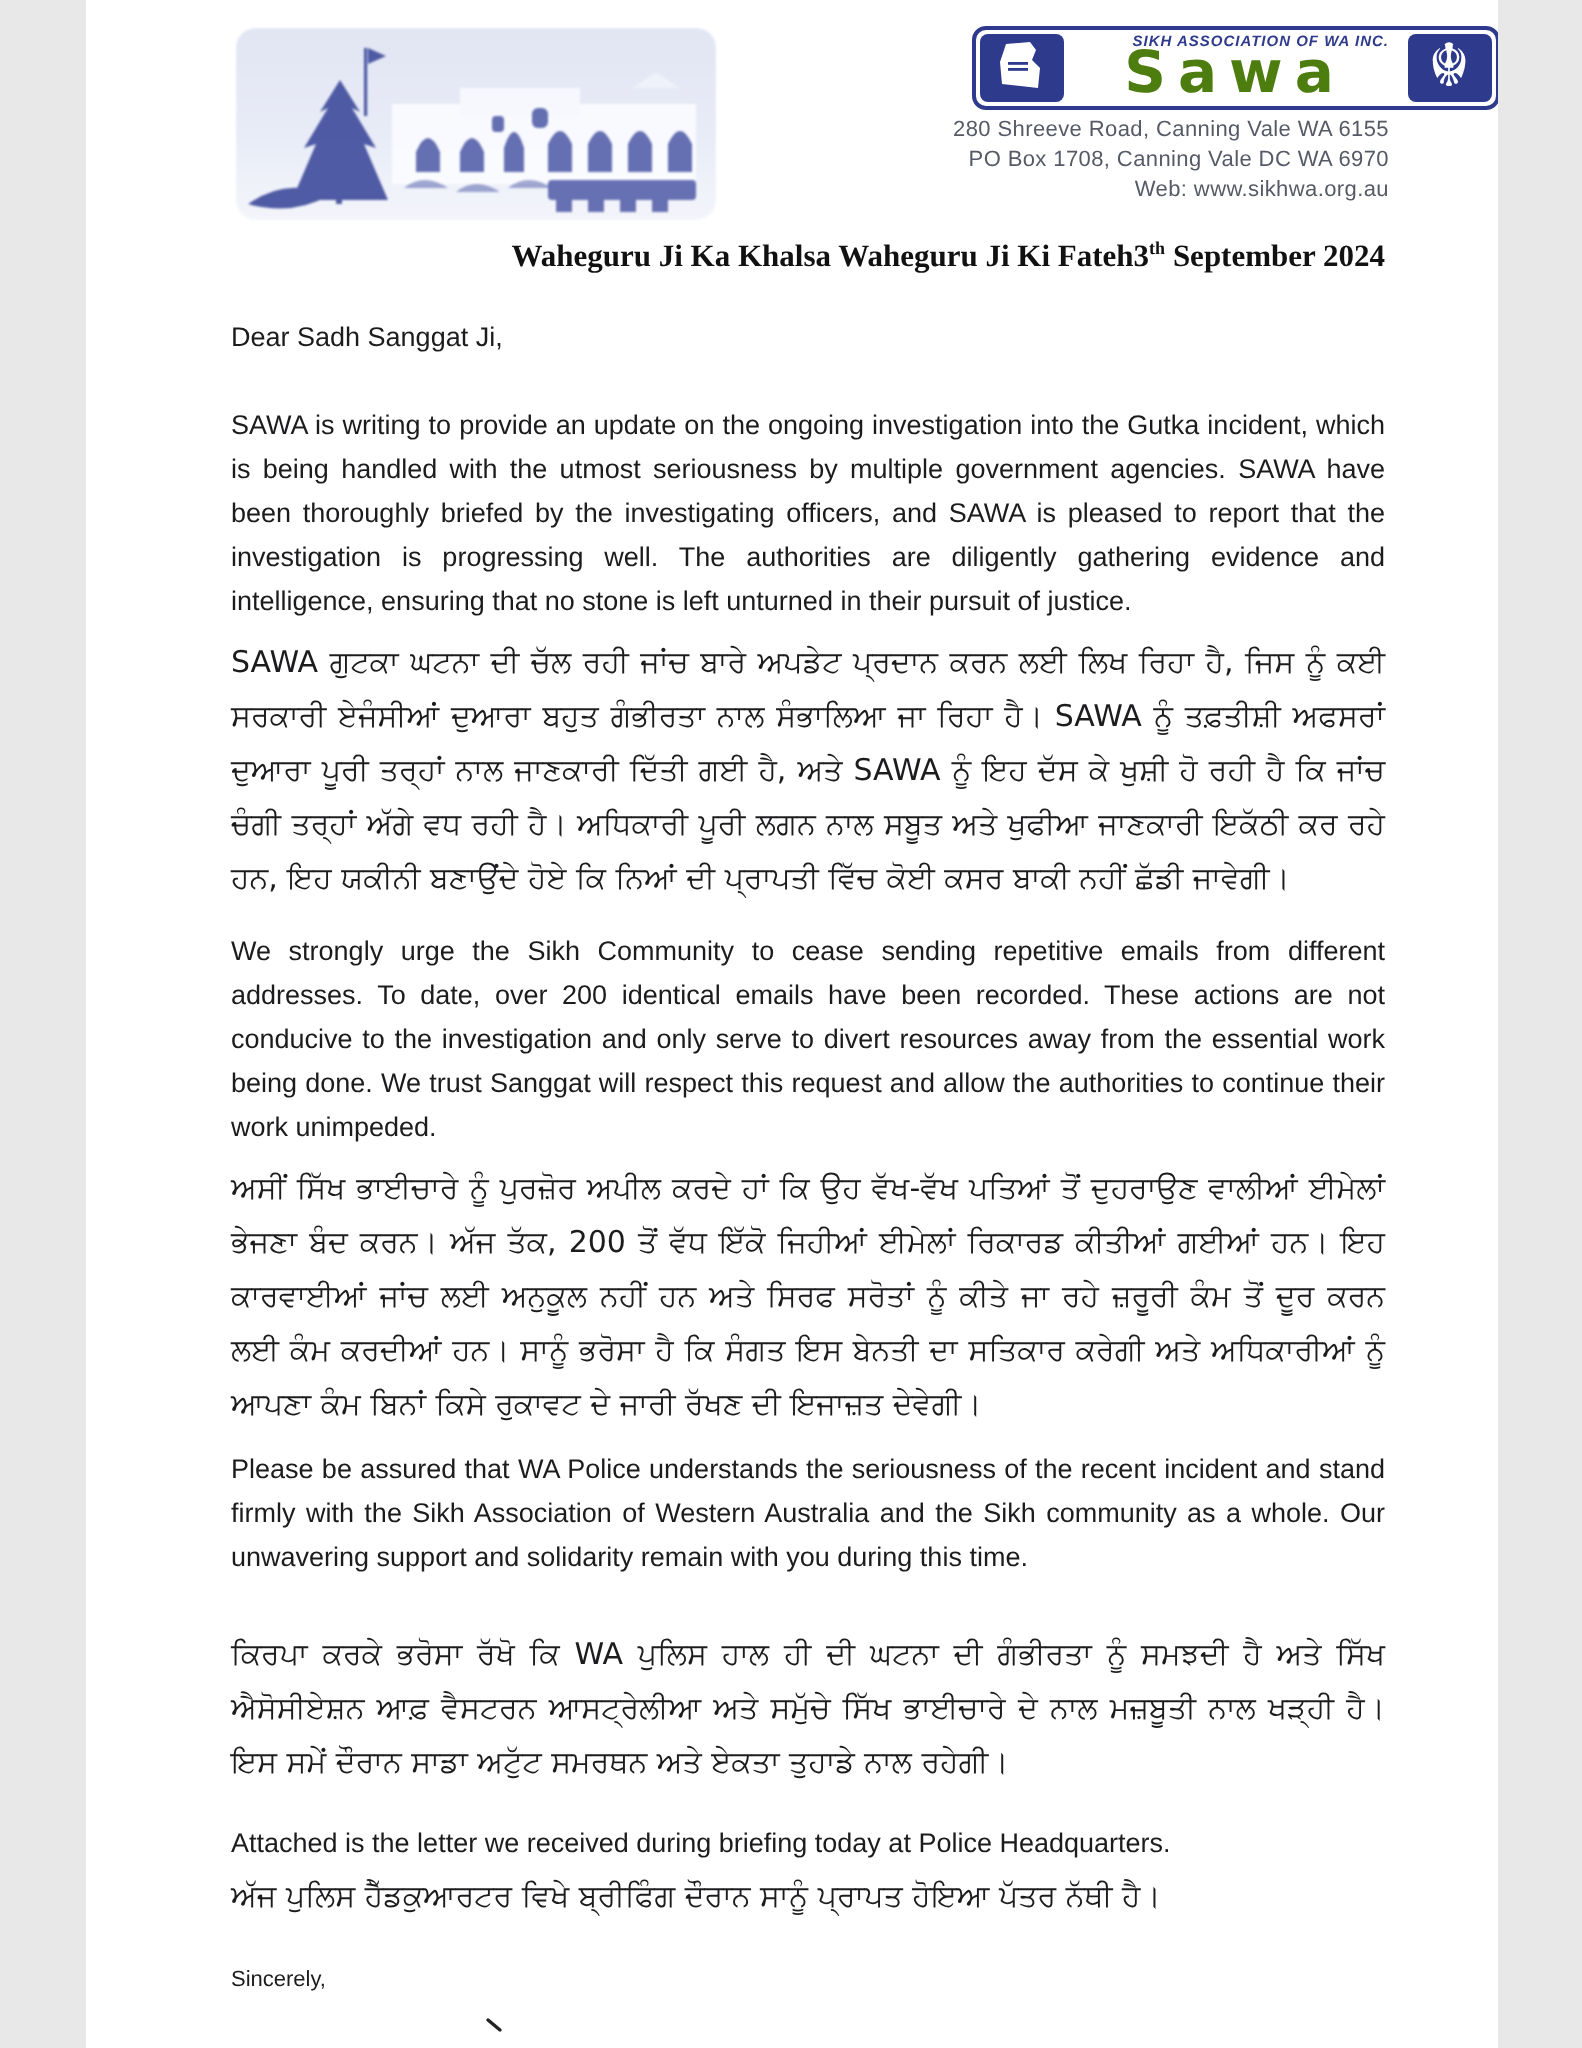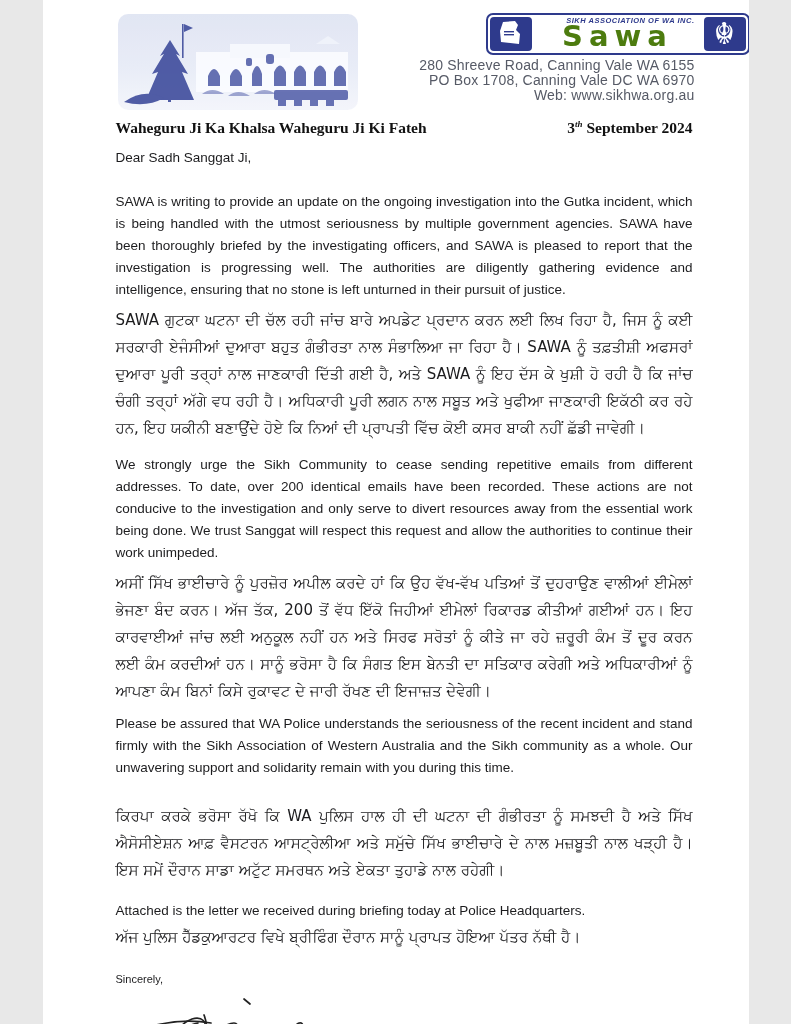--- a/index.html
+++ b/index.html
@@ -29,28 +29,28 @@
     font-size:7.5px; font-weight:bold; font-style:italic; color:#2e3a8c;
     letter-spacing:.5px; white-space:nowrap; align-self:flex-end; padding-right:6px;
   }
   .logo-brand {
     font-size:29px; font-weight:800; color:#4d7c0f; letter-spacing:6px;
     font-family:"DejaVu Sans", sans-serif; margin-top:-2px;
   }
   .khanda-glyph { font-size:30px; line-height:1; font-family:"DejaVu Sans", sans-serif; }
   .address {
     position:absolute; right:54px; top:58px; text-align:right;
-    font-size:14px; line-height:15px; color:#565a66; letter-spacing:.2px;
+    font-size:11px; line-height:15px; color:#565a66; letter-spacing:.2px;
   }
 
   
   .content { padding:119px 56px 0 73px; }
-  .greeting-row { display:flex; justify-content:space-between; align-items:baseline;
-    font-family:"Liberation Serif", serif; font-weight:bold; font-size:15.5px; color:#111; margin-bottom:13px; }
-  .date sup { font-size:9px;font-style:italic; }
+  .greeting-row { display:flex; justify-content:flex-end; align-items:baseline;
+    font-family:"Liberation Serif", serif; font-weight:bold; font-size:15.5px; color:#111; margin-bottom:23px; }
+  .date sup { font-size:9px; }
   .salutation { font-size:13.5px; margin-bottom:26px; }
 
   .para-en { font-size:13.5px; line-height:22px; text-align:justify; }
   .para-pa { font-family:"DejaVu Sans", sans-serif; font-size:15px; line-height:27px; text-align:justify; }
   .mb6 { margin-bottom:6px; } .mb8 { margin-bottom:8px; } .mb12 { margin-bottom:12px; }
   .mb16 { margin-bottom:16px;margin-top:24px; } .mb2 { margin-bottom:2px; } .mb22 { margin-bottom:22px; }
 
   .sincerely { font-size:11px; margin-bottom:4px; }
   .sig-block { position:relative; width:230px; height:78px; }
   .sig-dots { position:absolute; left:0; top:56px; font-size:11px; letter-spacing:1px; color:#2a2a2a; white-space:nowrap; }

